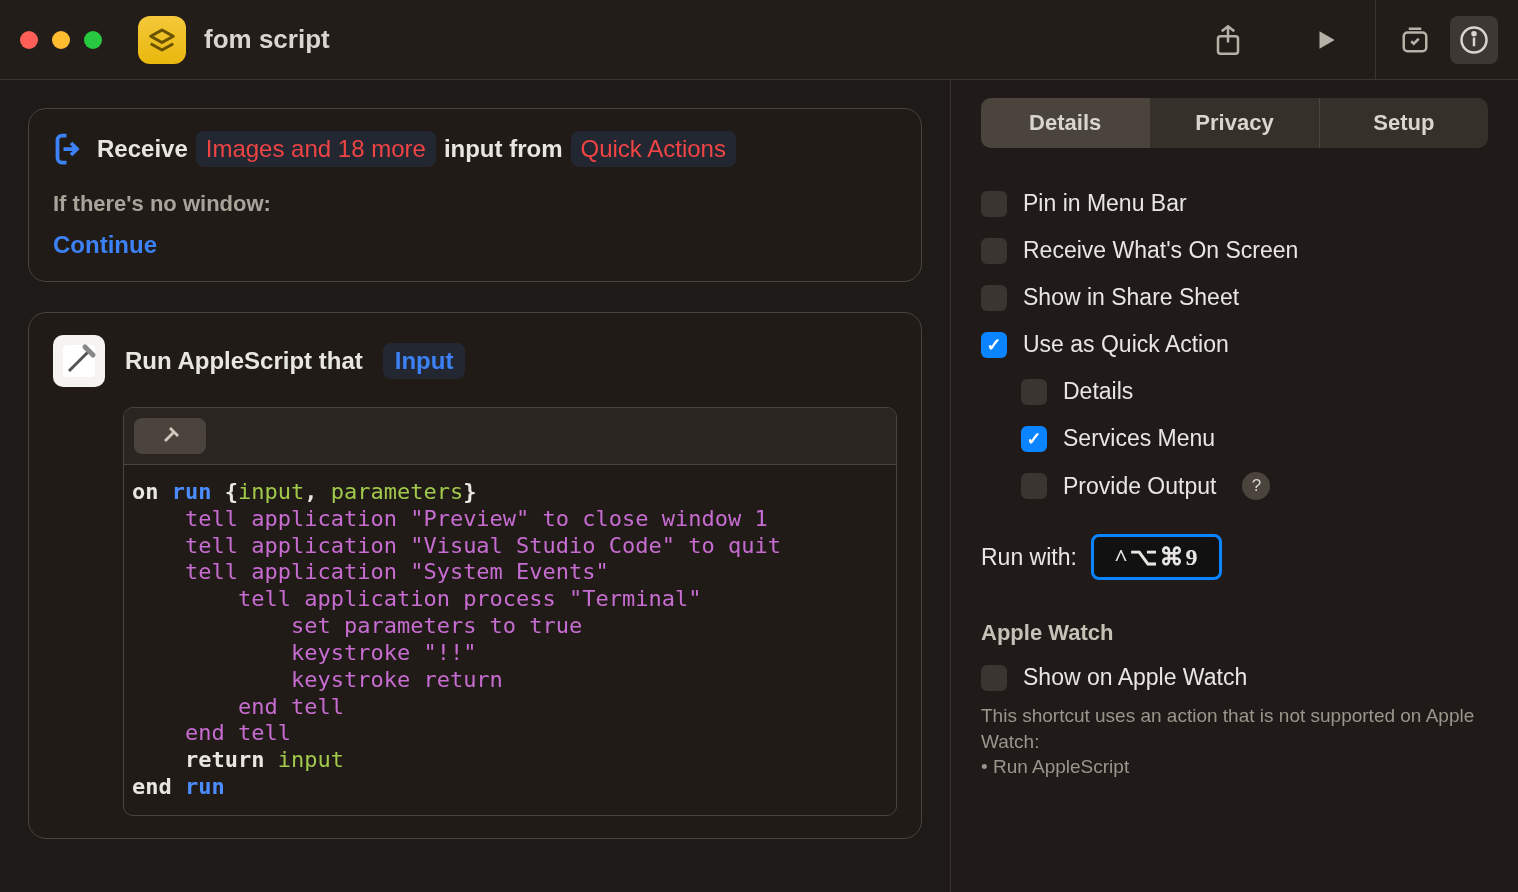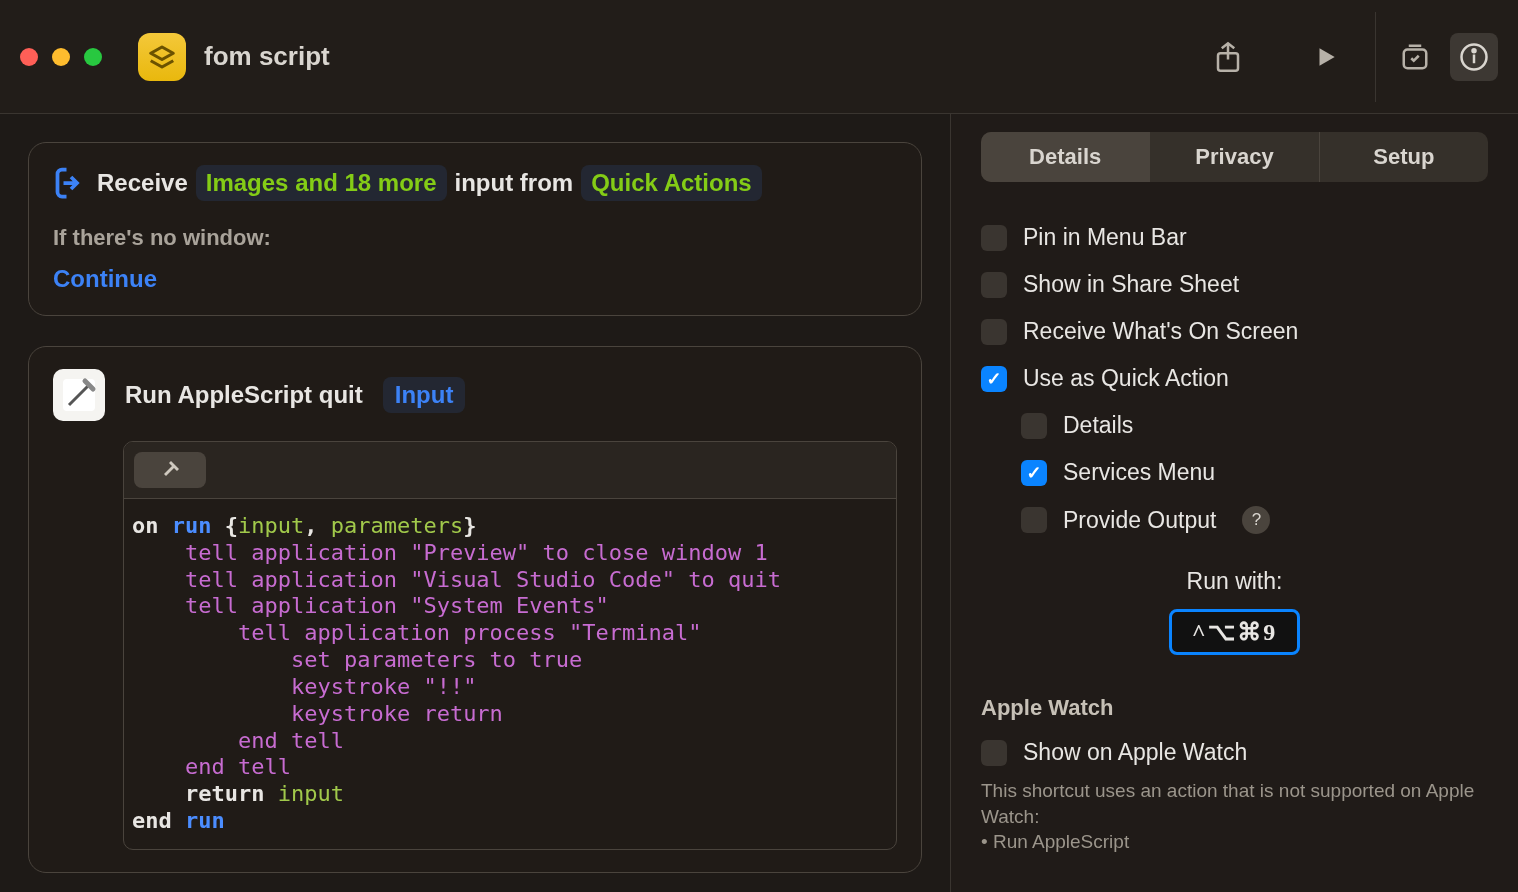--- a/index.html
+++ b/index.html
@@ -7,21 +7,21 @@
   font-family: -apple-system, BlinkMacSystemFont, "SF Pro Text", "Helvetica Neue", sans-serif;
   background: #1e1a17;
   color: #e8e6e3;
   width: 1518px;
   height: 892px;
   overflow: hidden;
   display: flex;
   flex-direction: column;
 }
 .titlebar {
-  height: 114px;
+  height: 80px;
   display: flex;
   align-items: center;
   padding: 0 20px;
   border-bottom: 1px solid #3a3530;
   background: #221d19;
 }
 .traffic-lights { display: flex; gap: 14px; margin-right: 36px; }
 .dot { width: 18px; height: 18px; border-radius: 50%; }
 .dot.red { background: #ff5f57; }
 .dot.yellow { background: #febc2e; }
@@ -42,21 +42,21 @@
 .main { flex: 1; padding: 28px 28px 0 28px; overflow: auto; border-right: 1px solid #3a3530;}
 .card {
   background: #201b17;
   border: 1px solid #4a443d;
   border-radius: 18px;
   padding: 22px 24px;
   margin-bottom: 30px;
 }
 .receive-row { display: flex; align-items: center; gap: 8px; flex-wrap: wrap; font-size: 24px; font-weight: 600;}
 .input-icon { width: 36px; height: 36px; color:#3c82f6; }
-.token { color: #84cc16; background: rgba(60,130,246,0.12); padding: 4px 10px; border-radius: 8px; font-weight: 700; }
+.token { color: #ef4444; background: rgba(60,130,246,0.12); padding: 4px 10px; border-radius: 8px; font-weight: 400; }
 .muted { color: #a9a39a; font-size: 22px; font-weight: 600; margin-top: 24px; }
 .link { color: #3c82f6; font-weight: 600; font-size: 24px; margin-top: 14px; display:inline-block; }
 .action-header { display: flex; align-items: center; gap: 20px; font-size: 24px; font-weight: 700; }
 .action-icon { width: 52px; height: 52px; background: #f5f4f1; border-radius: 10px; display:flex; align-items:center; justify-content:center; }
 .pill { color:#3c82f6; background: rgba(60,130,246,0.12); padding:4px 12px; border-radius: 8px; font-weight:600; font-size: 24px;}
 .script-area { margin: 20px 0 0 70px; border: 1px solid #4a443d; border-radius: 10px; overflow: hidden; }
 .script-toolbar { background: #2a2520; padding: 10px; border-bottom: 1px solid #4a443d; }
 .hammer { background: #4a443d; border-radius: 8px; width: 72px; height: 36px; display:flex; align-items:center; justify-content:center; color:#cfc9bf; }
 .code { font-family: "SF Mono", Menlo, monospace; font-size: 22px; line-height: 1.22; padding: 14px 8px 14px 8px; white-space: pre; }
 .kw { color: #4b8dff; font-weight: 700; }
@@ -67,21 +67,21 @@
 .segmented { display:flex; background:#35302a; border-radius: 10px; overflow:hidden; margin-bottom: 32px;}
 .segmented .seg { flex:1; text-align:center; padding:12px 10px; font-size:22px; font-weight:600; color:#d9d5cf; border-right: 1px solid #4a443d; cursor:pointer;}
 .segmented .seg:last-child { border-right: none;}
 .segmented .seg.active { background:#4a443d; }
 .chk-row { display:flex; align-items:center; gap:16px; padding: 10px 0; font-size: 23px; }
 .chk { width: 26px; height: 26px; border-radius: 6px; background: #3a3530; display:flex; align-items:center; justify-content:center; cursor:pointer;}
 .chk.checked { background: #0a84ff; }
 .chk.checked::after { content:"✓"; color:white; font-size:18px; font-weight:900;}
 .indent { margin-left: 40px; }
 .help { width:28px; height:28px; border-radius:50%; background:#4a443d; display:inline-flex; align-items:center; justify-content:center; font-size:17px; margin-left:10px; color:#d9d5cf;}
-.runwith { display:flex; align-items:center; gap:14px; margin-top: 24px; font-size:23px;flex-direction:column;}
+.runwith { display:flex; align-items:center; gap:14px; margin-top: 24px; font-size:23px;}
 .hotkey { border: 3px solid #0a84ff; background:#111; border-radius:8px; padding: 6px 20px; font-family: -apple-system; font-size: 24px; font-weight:600; letter-spacing: 2px;}
 .section-h { font-size: 22px; font-weight: 700; color: #c6c0b6; margin-top: 40px; margin-bottom: 8px;}
 .note { font-size: 19px; color: #9b958b; margin-top: 2px; line-height: 1.35; }
 svg { display: block; }
 </style>
 </head>
 <body>
 
 <div class="titlebar">
   <div class="traffic-lights">
@@ -150,21 +150,21 @@
 
     <div class="card">
       <div class="action-header">
         <div class="action-icon">
           <svg width="40" height="40" viewBox="0 0 40 40">
               <rect x="4" y="4" width="32" height="32" rx="4" fill="#fff"></rect>
               <path d="M10 30 L30 10" stroke="#555" stroke-width="3"></path>
               <path d="M26 6 L34 14" stroke="#888" stroke-width="5" stroke-linecap="round"></path>
             </svg>
         </div>
-        <span>Run AppleScript quit</span>
+        <span>Run AppleScript that</span>
         <span class="pill">Input</span>
       </div>
       <div class="script-area">
         <div class="script-toolbar">
           <div class="hammer">
             <svg width="24" height="24" viewBox="0 0 24 24" fill="currentColor">
                 <path d="M13 3l-2 2 3 3-8 8 2 2 8-8 3 3 2-2-8-8z"></path>
               </svg>
           </div>
         </div>
@@ -191,25 +191,25 @@
       <div class="seg">Privacy</div>
       <div class="seg">Setup</div>
     </div>
 
     <div class="chk-row">
         <div class="chk"></div>
         <span>Pin in Menu Bar</span>
       </div>
     <div class="chk-row">
         <div class="chk"></div>
+        <span>Receive What's On Screen</span>
+      </div>
+    <div class="chk-row">
+        <div class="chk"></div>
         <span>Show in Share Sheet</span>
-      </div>
-    <div class="chk-row">
-        <div class="chk"></div>
-        <span>Receive What's On Screen</span>
       </div>
     <div class="chk-row">
         <div class="chk checked"></div>
         <span>Use as Quick Action</span>
       </div>
     <div class="chk-row indent">
         <div class="chk"></div>
         <span>Details</span>
       </div>
     <div class="chk-row indent">

